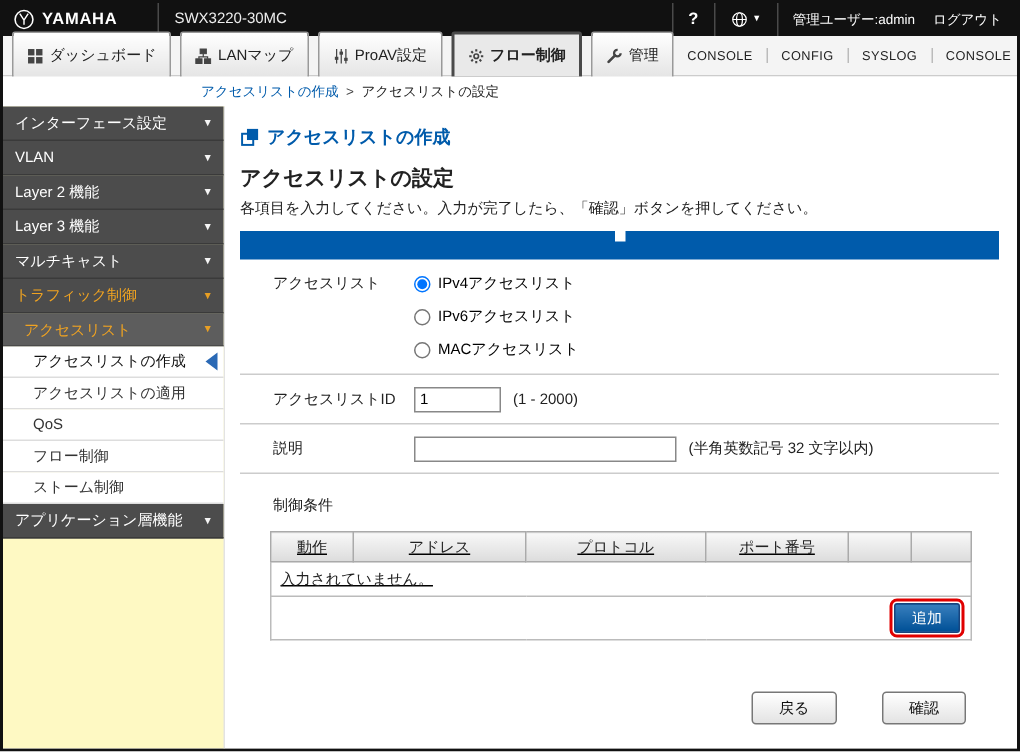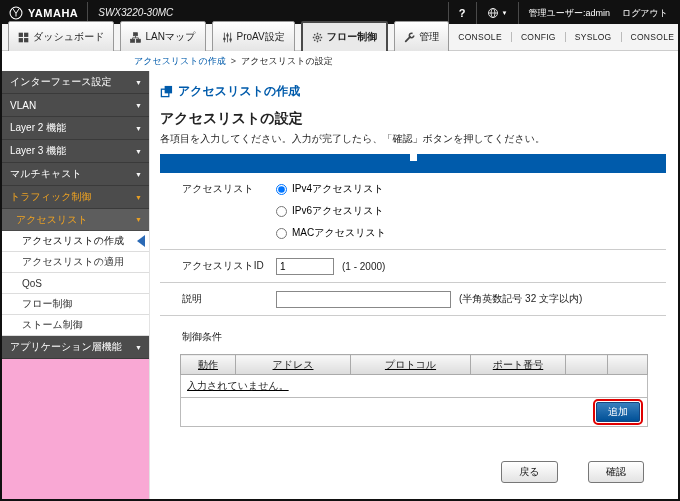--- a/index.html
+++ b/index.html
@@ -4,21 +4,21 @@
 <style>
   * { margin:0; padding:0; box-sizing:border-box; }
   body { width:680px; height:501px; font-family:"Liberation Sans","DejaVu Sans",sans-serif; background:#fff; }
   .page { width:680px; height:501px; border:2px solid #111; display:flex; flex-direction:column; background:#fff; overflow:hidden; }
 
   
   .topbar { height:22px; flex:0 0 22px; background:#111; color:#fff; display:flex; align-items:center; justify-content:space-between; padding:0 0 0 7px; }
   .brand-area { display:flex; align-items:center; }
   .logo-circle svg { width:14px; height:14px; display:block; }
   .brand { font-weight:bold; font-size:11px; letter-spacing:.5px; margin-left:5px; }
-  .model { font-size:10px; color:#eee; margin-left:9px; padding-left:10px; border-left:1px solid #4a4a4a; line-height:22px;font-style:italic; }
+  .model { font-size:10px; color:#eee; margin-left:27px; padding-left:10px; border-left:1px solid #4a4a4a; line-height:22px; }
   .top-right { display:flex; align-items:stretch; height:100%; font-size:9px; }
   .seg { display:flex; align-items:center; padding:0 10px; border-left:1px solid #4a4a4a; }
   .help { font-size:11px; font-weight:bold; cursor:pointer; }
   .globe-wrap { display:flex; align-items:center; cursor:pointer; }
   .globe-wrap svg { width:12px; height:12px; display:block; }
   .caret { font-size:6px; margin-left:3px; }
   .logout { color:#fff; margin-left:12px; cursor:pointer; text-decoration:none; }
 
   
   .tabbar { height:27px; flex:0 0 27px; background:#f4f4f4; border-bottom:1px solid #ccc; display:flex; align-items:center; justify-content:space-between; padding:0 6px; }
@@ -31,21 +31,21 @@
   .toplink.first { border-left:none; }
 
   
   .breadcrumb { height:20px; flex:0 0 20px; display:flex; align-items:center; gap:5px; font-size:9px; padding-left:132px; background:#fff; }
   .bc-link { color:var(--accent-blue,#005bab); cursor:pointer; text-decoration:none; }
   .bc-sep { color:#444; }
   .bc-cur { color:#222; }
 
   
   .bodyrow { flex:1; display:flex; min-height:0; }
-  .sidebar { width:148px; flex:0 0 148px; background:#f9a8d4; border-right:1px solid #e3e3e3; }
+  .sidebar { width:148px; flex:0 0 148px; background:#fef9c3; border-right:1px solid #e3e3e3; }
   .side-item { display:flex; align-items:center; justify-content:space-between; cursor:pointer; }
   .side-item.top { height:23px; background:#4c4c4c; color:#fff; font-size:10px; padding:0 7px 0 8px; border-bottom:1px solid #3a3a3a; }
   .side-item.top.active { color:var(--active-orange,#f0a321); }
   .side-item.sub { height:22px; background:#5d5d5d; color:var(--active-orange,#f0a321); font-size:10px; padding:0 7px 0 14px; border-bottom:1px solid #4a4a4a; }
   .side-item .arrow { font-size:7px; opacity:.95; }
   .side-item.leaf { height:21px; background:#fff; color:#333; font-size:10px; padding:0 4px 0 20px; border-bottom:1px solid #ddd; }
   .side-item.leaf.selected { color:#111; }
   .marker { width:0; height:0; border:6px solid transparent; border-right:8px solid #2a69b5; }
 
   

